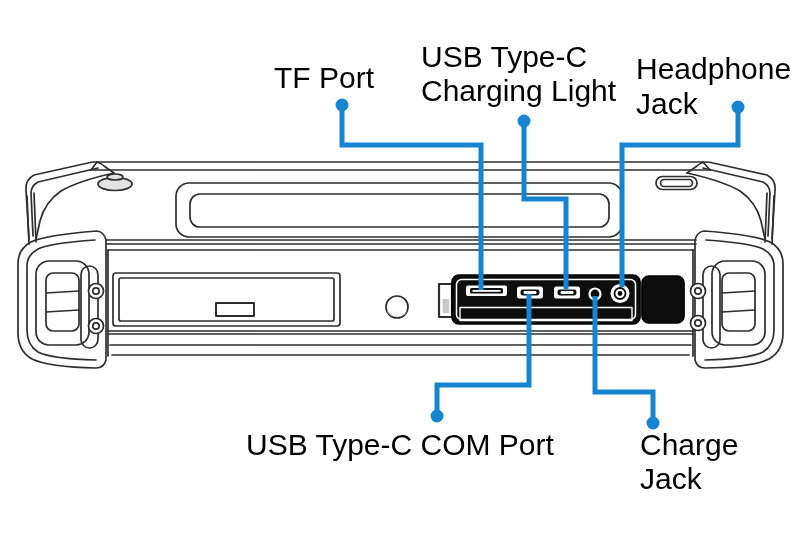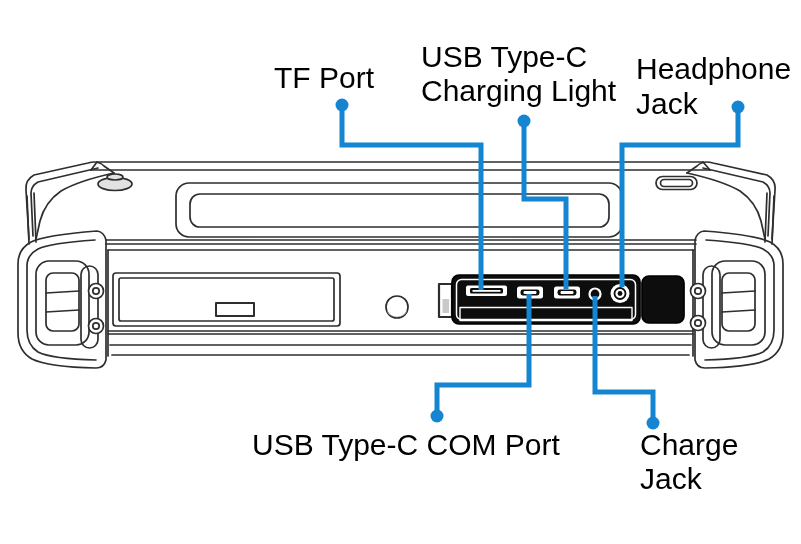--- a/index.html
+++ b/index.html
@@ -165,20 +165,20 @@
   <div class="label" style="left:421px;top:40px;">
     <div>USB Type-C</div>
     <div>Charging Light</div>
   </div>
 
   <div class="label lh35" style="left:636px;top:51px;">
     <div>Headphone</div>
     <div>Jack</div>
   </div>
 
-  <div class="label" style="left:252px;top:428px;">USB Type-C COM Port</div>
+  <div class="label" style="left:246px;top:428px;">USB Type-C COM Port</div>
 
   <div class="label" style="left:640px;top:428px;">
     <div>Charge</div>
     <div>Jack</div>
   </div>
 
 </div>
 
 </body></html>

